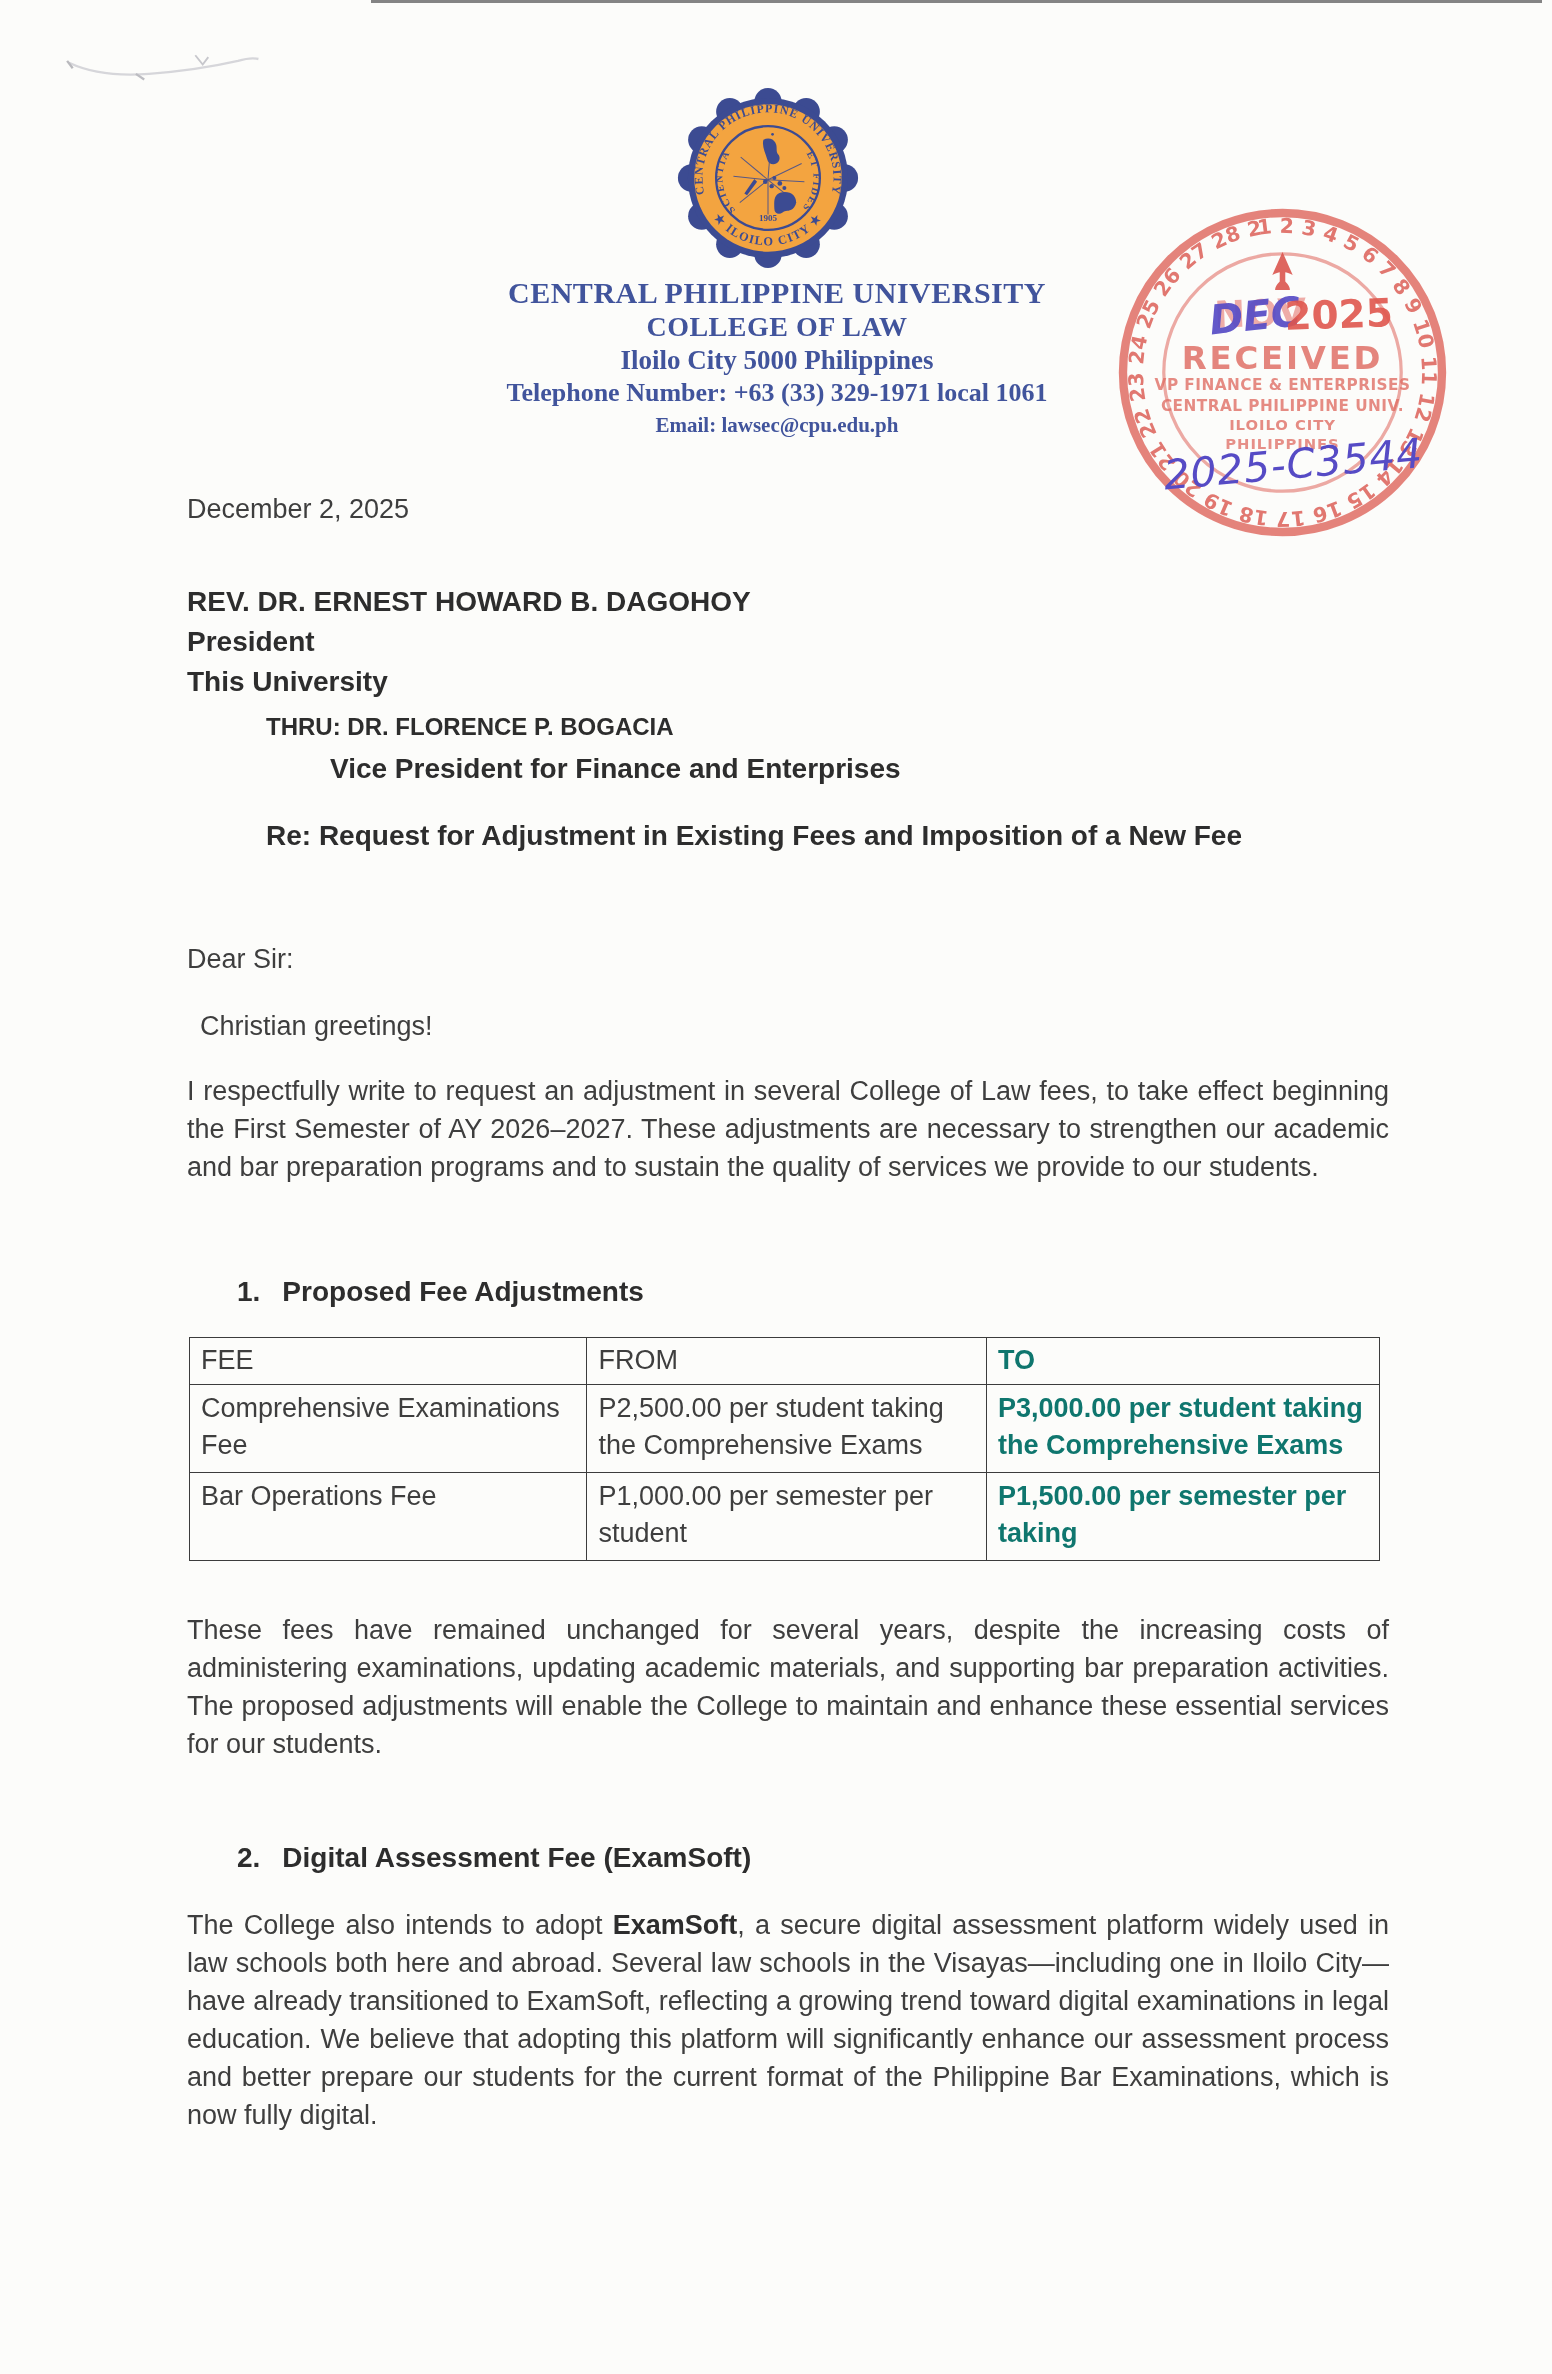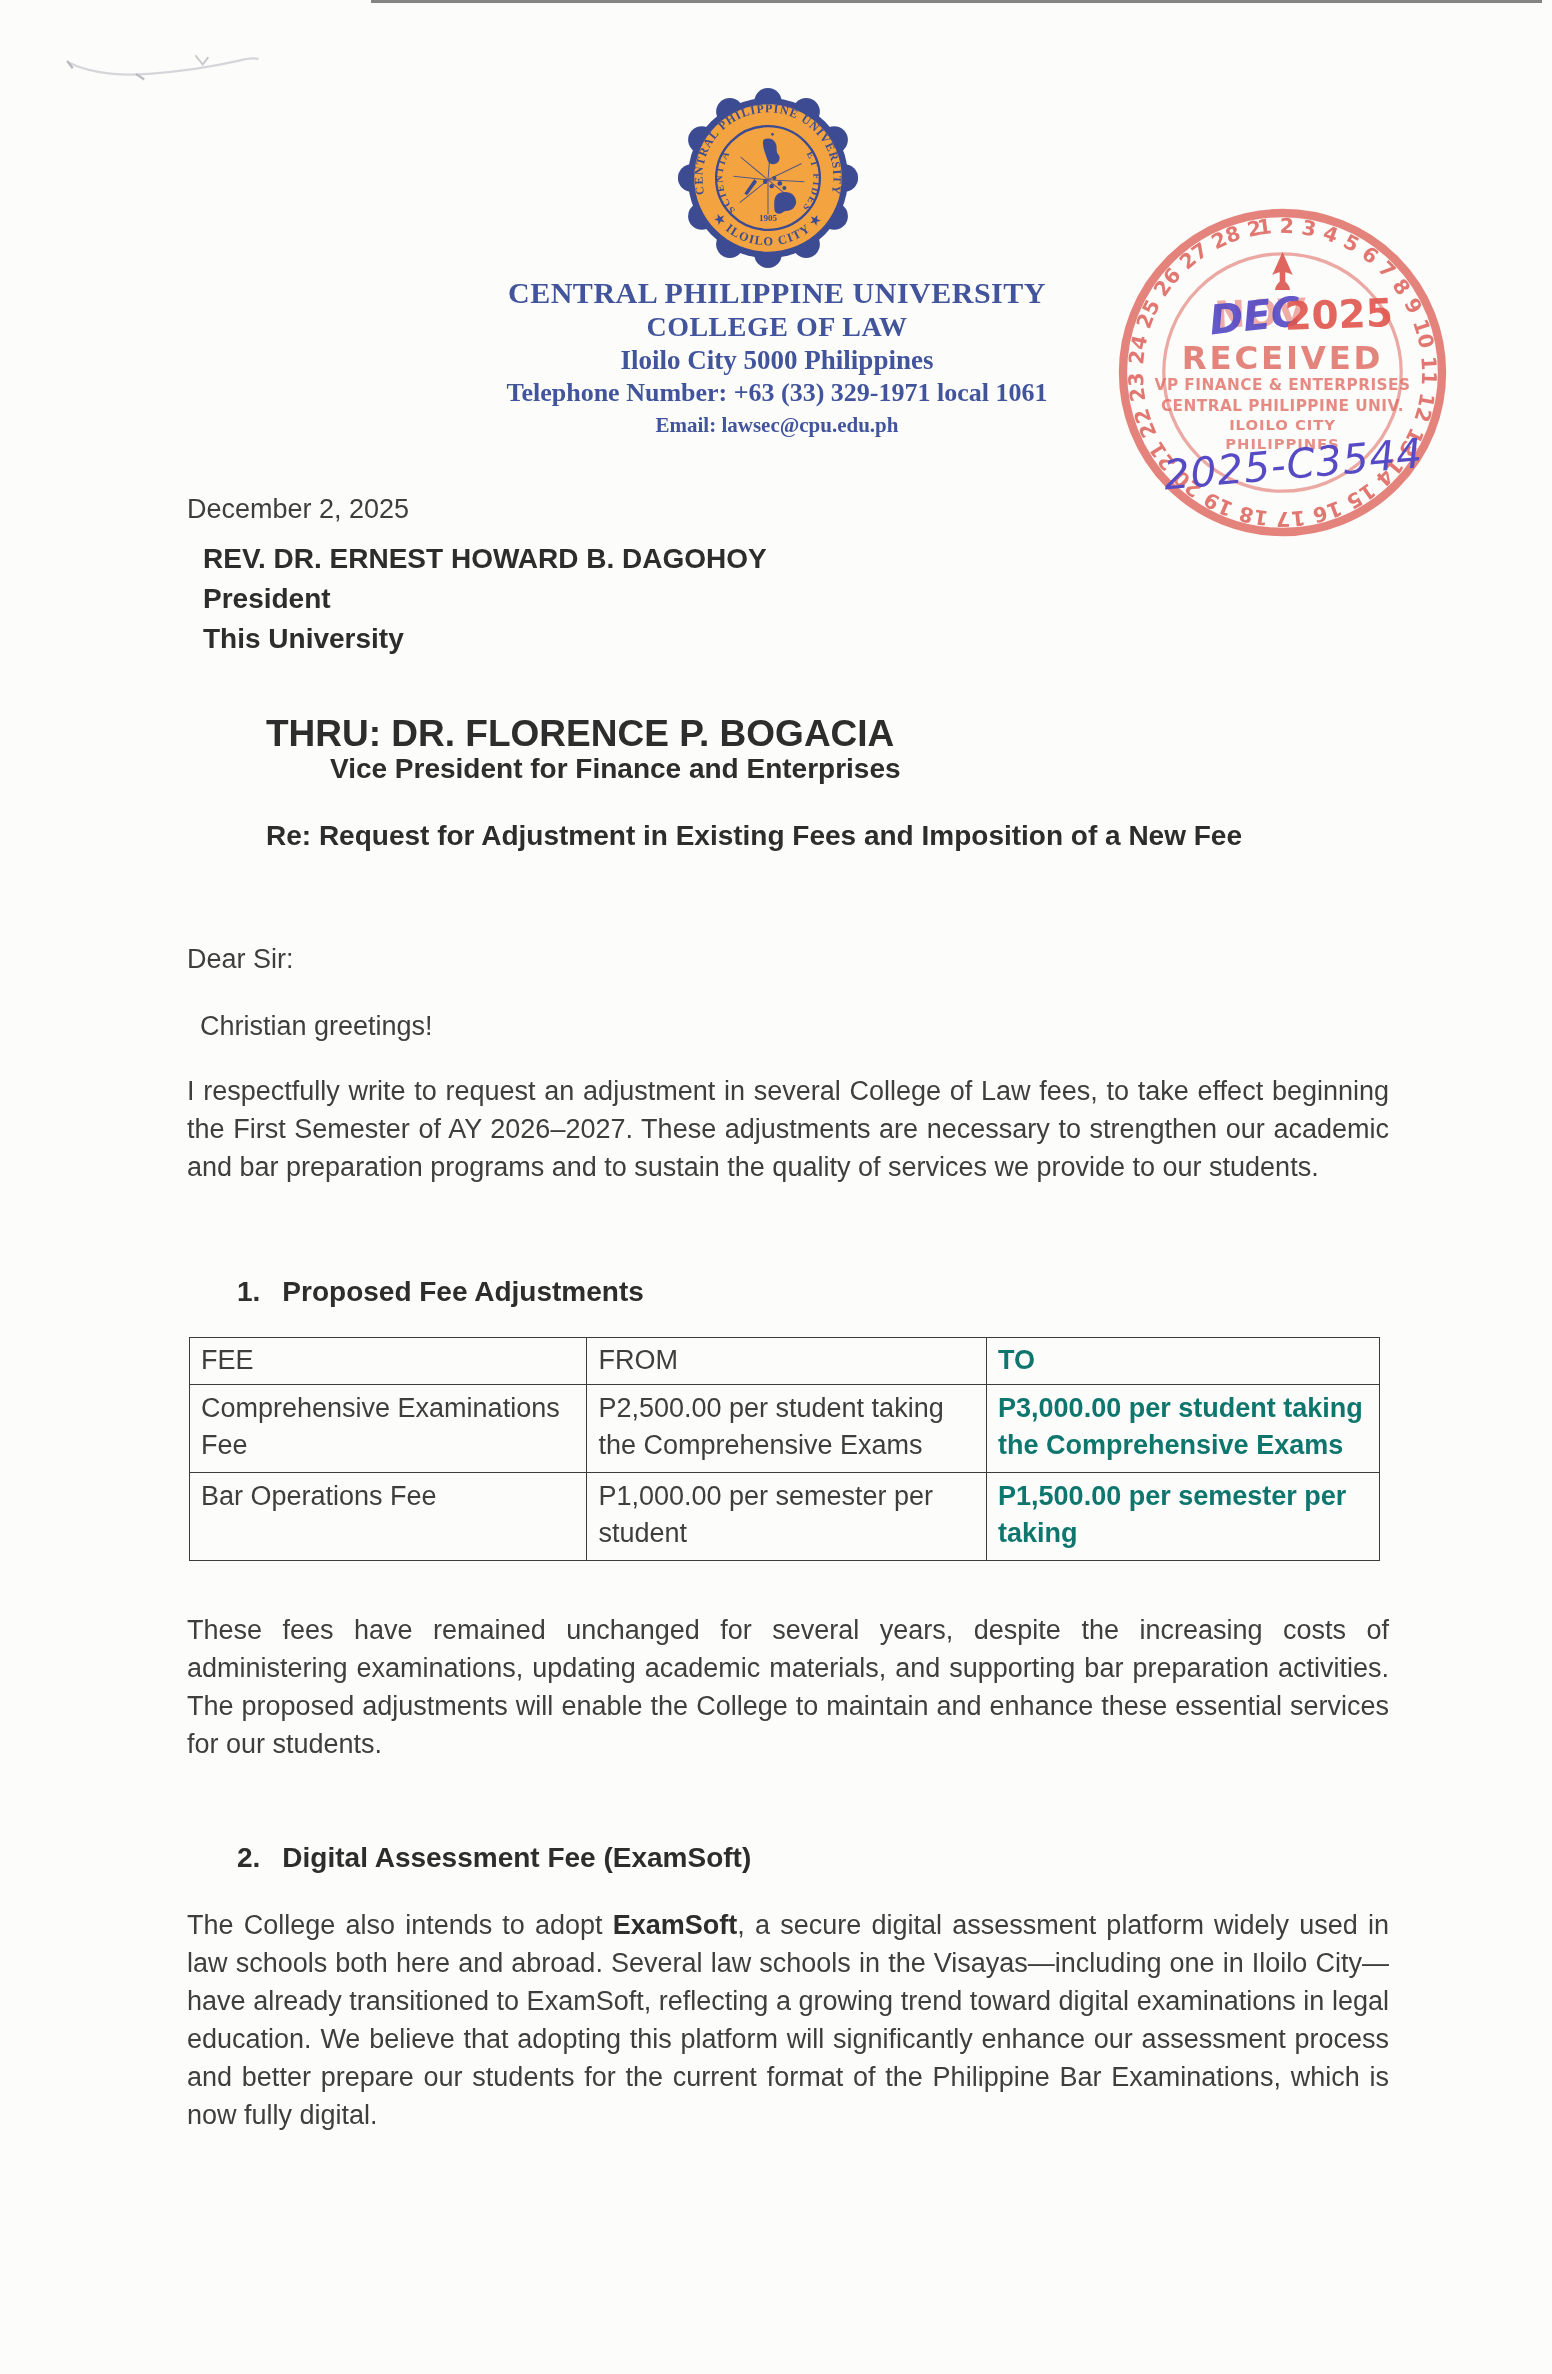--- a/index.html
+++ b/index.html
@@ -19,22 +19,22 @@
   .lh1{font-size:30px;line-height:35px;letter-spacing:0.5px;}
   .lh2{font-size:28px;line-height:34px;letter-spacing:0.5px;}
   .lh3{font-size:27px;line-height:33px;}
   .lh4{font-size:26px;line-height:32px;}
   .lh5{font-size:21px;line-height:32px;}
   
   .body-text{font-size:27px;line-height:38px;color:#3e3e3e;}
   .para{text-align:justify;}
   .bold{font-weight:bold;color:#2d2d2d;}
   .date-line{left:187px;top:490px;}
-  .recipient{left:187px;top:539px;font-weight:bold;font-size:28px;line-height:40px;color:#2d2d2d;margin-left:16px;}
-  .thru1{left:266px;top:713px;font-weight:bold;font-size:37px;color:#2d2d2d;}
+  .recipient{left:187px;top:582px;font-weight:bold;font-size:28px;line-height:40px;color:#2d2d2d;}
+  .thru1{left:266px;top:713px;font-weight:bold;font-size:24px;color:#2d2d2d;}
   .thru2{left:330px;top:753px;font-weight:bold;font-size:28px;color:#2d2d2d;}
   .subject{left:266px;top:820px;font-weight:bold;font-size:28px;color:#2d2d2d;}
   .salutation{left:187px;top:940px;}
   .greeting{left:187px;top:1007px;margin-left:13px;}
   .para1{left:187px;top:1072px;width:1202px;}
   .sec-heading{font-weight:bold;font-size:28px;color:#2d2d2d;}
   .sec1{left:237px;top:1276px;}
   .sec2{left:237px;top:1842px;}
   .sec-num{display:inline-block;margin-right:22px;}
   

